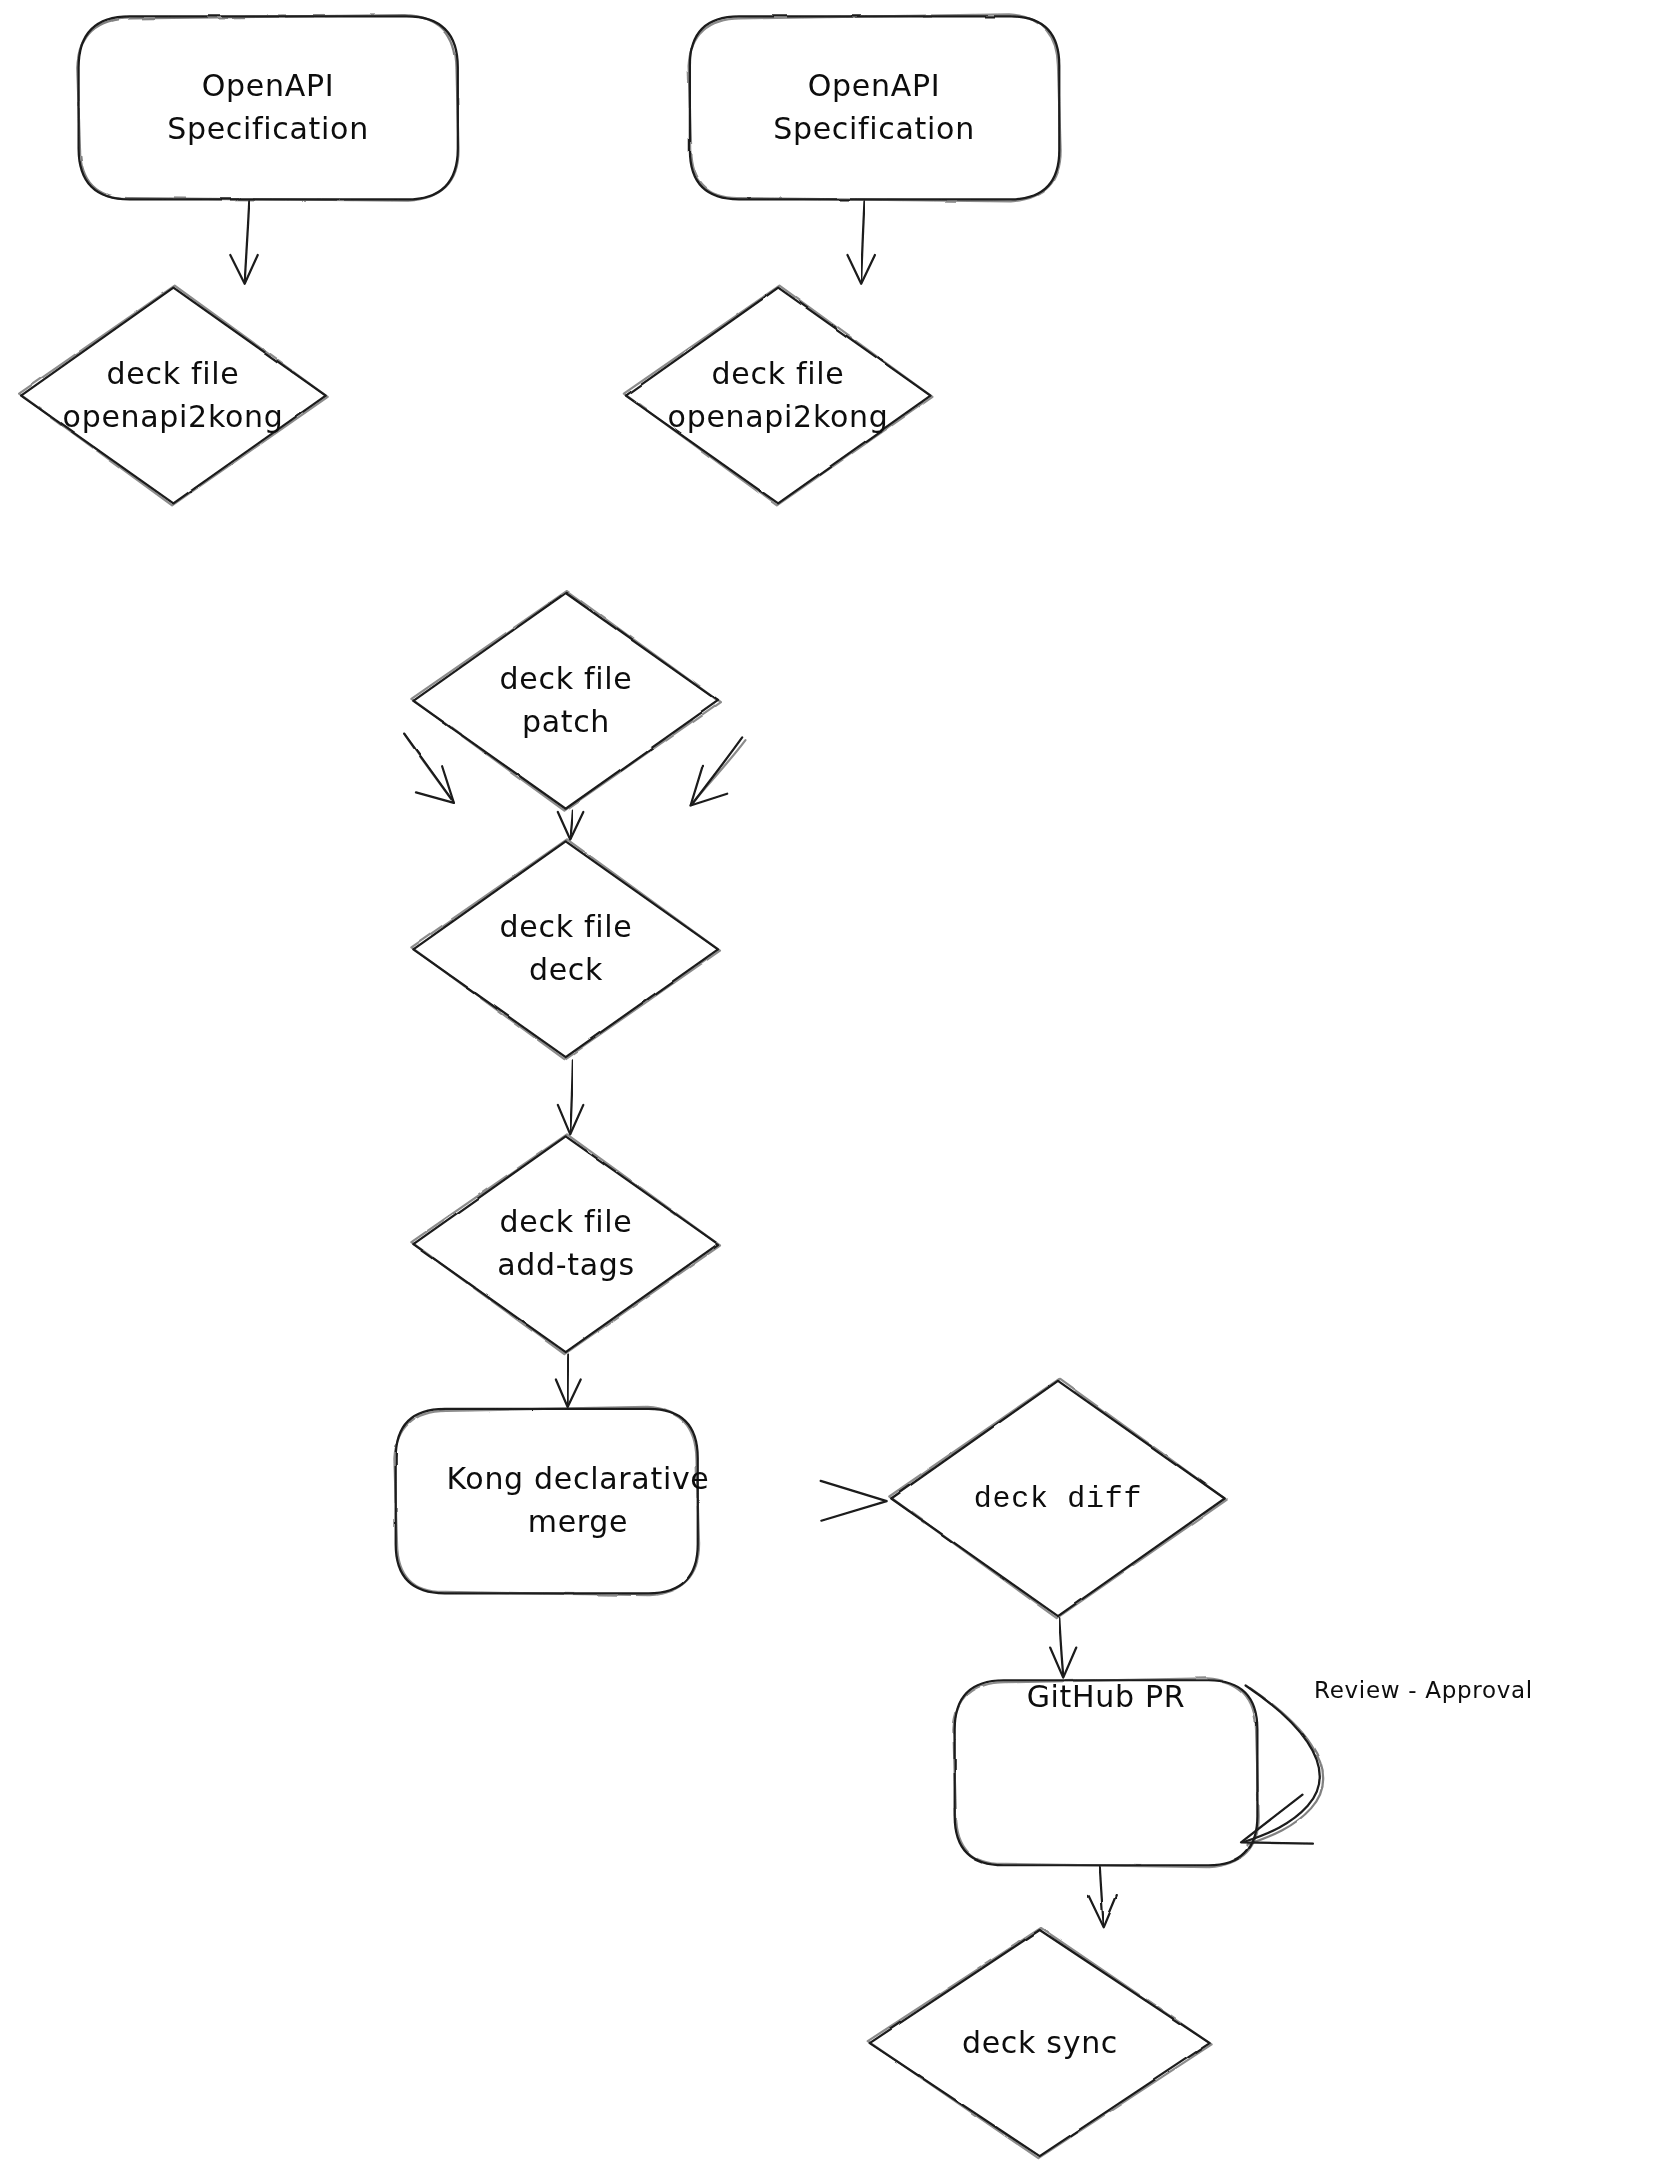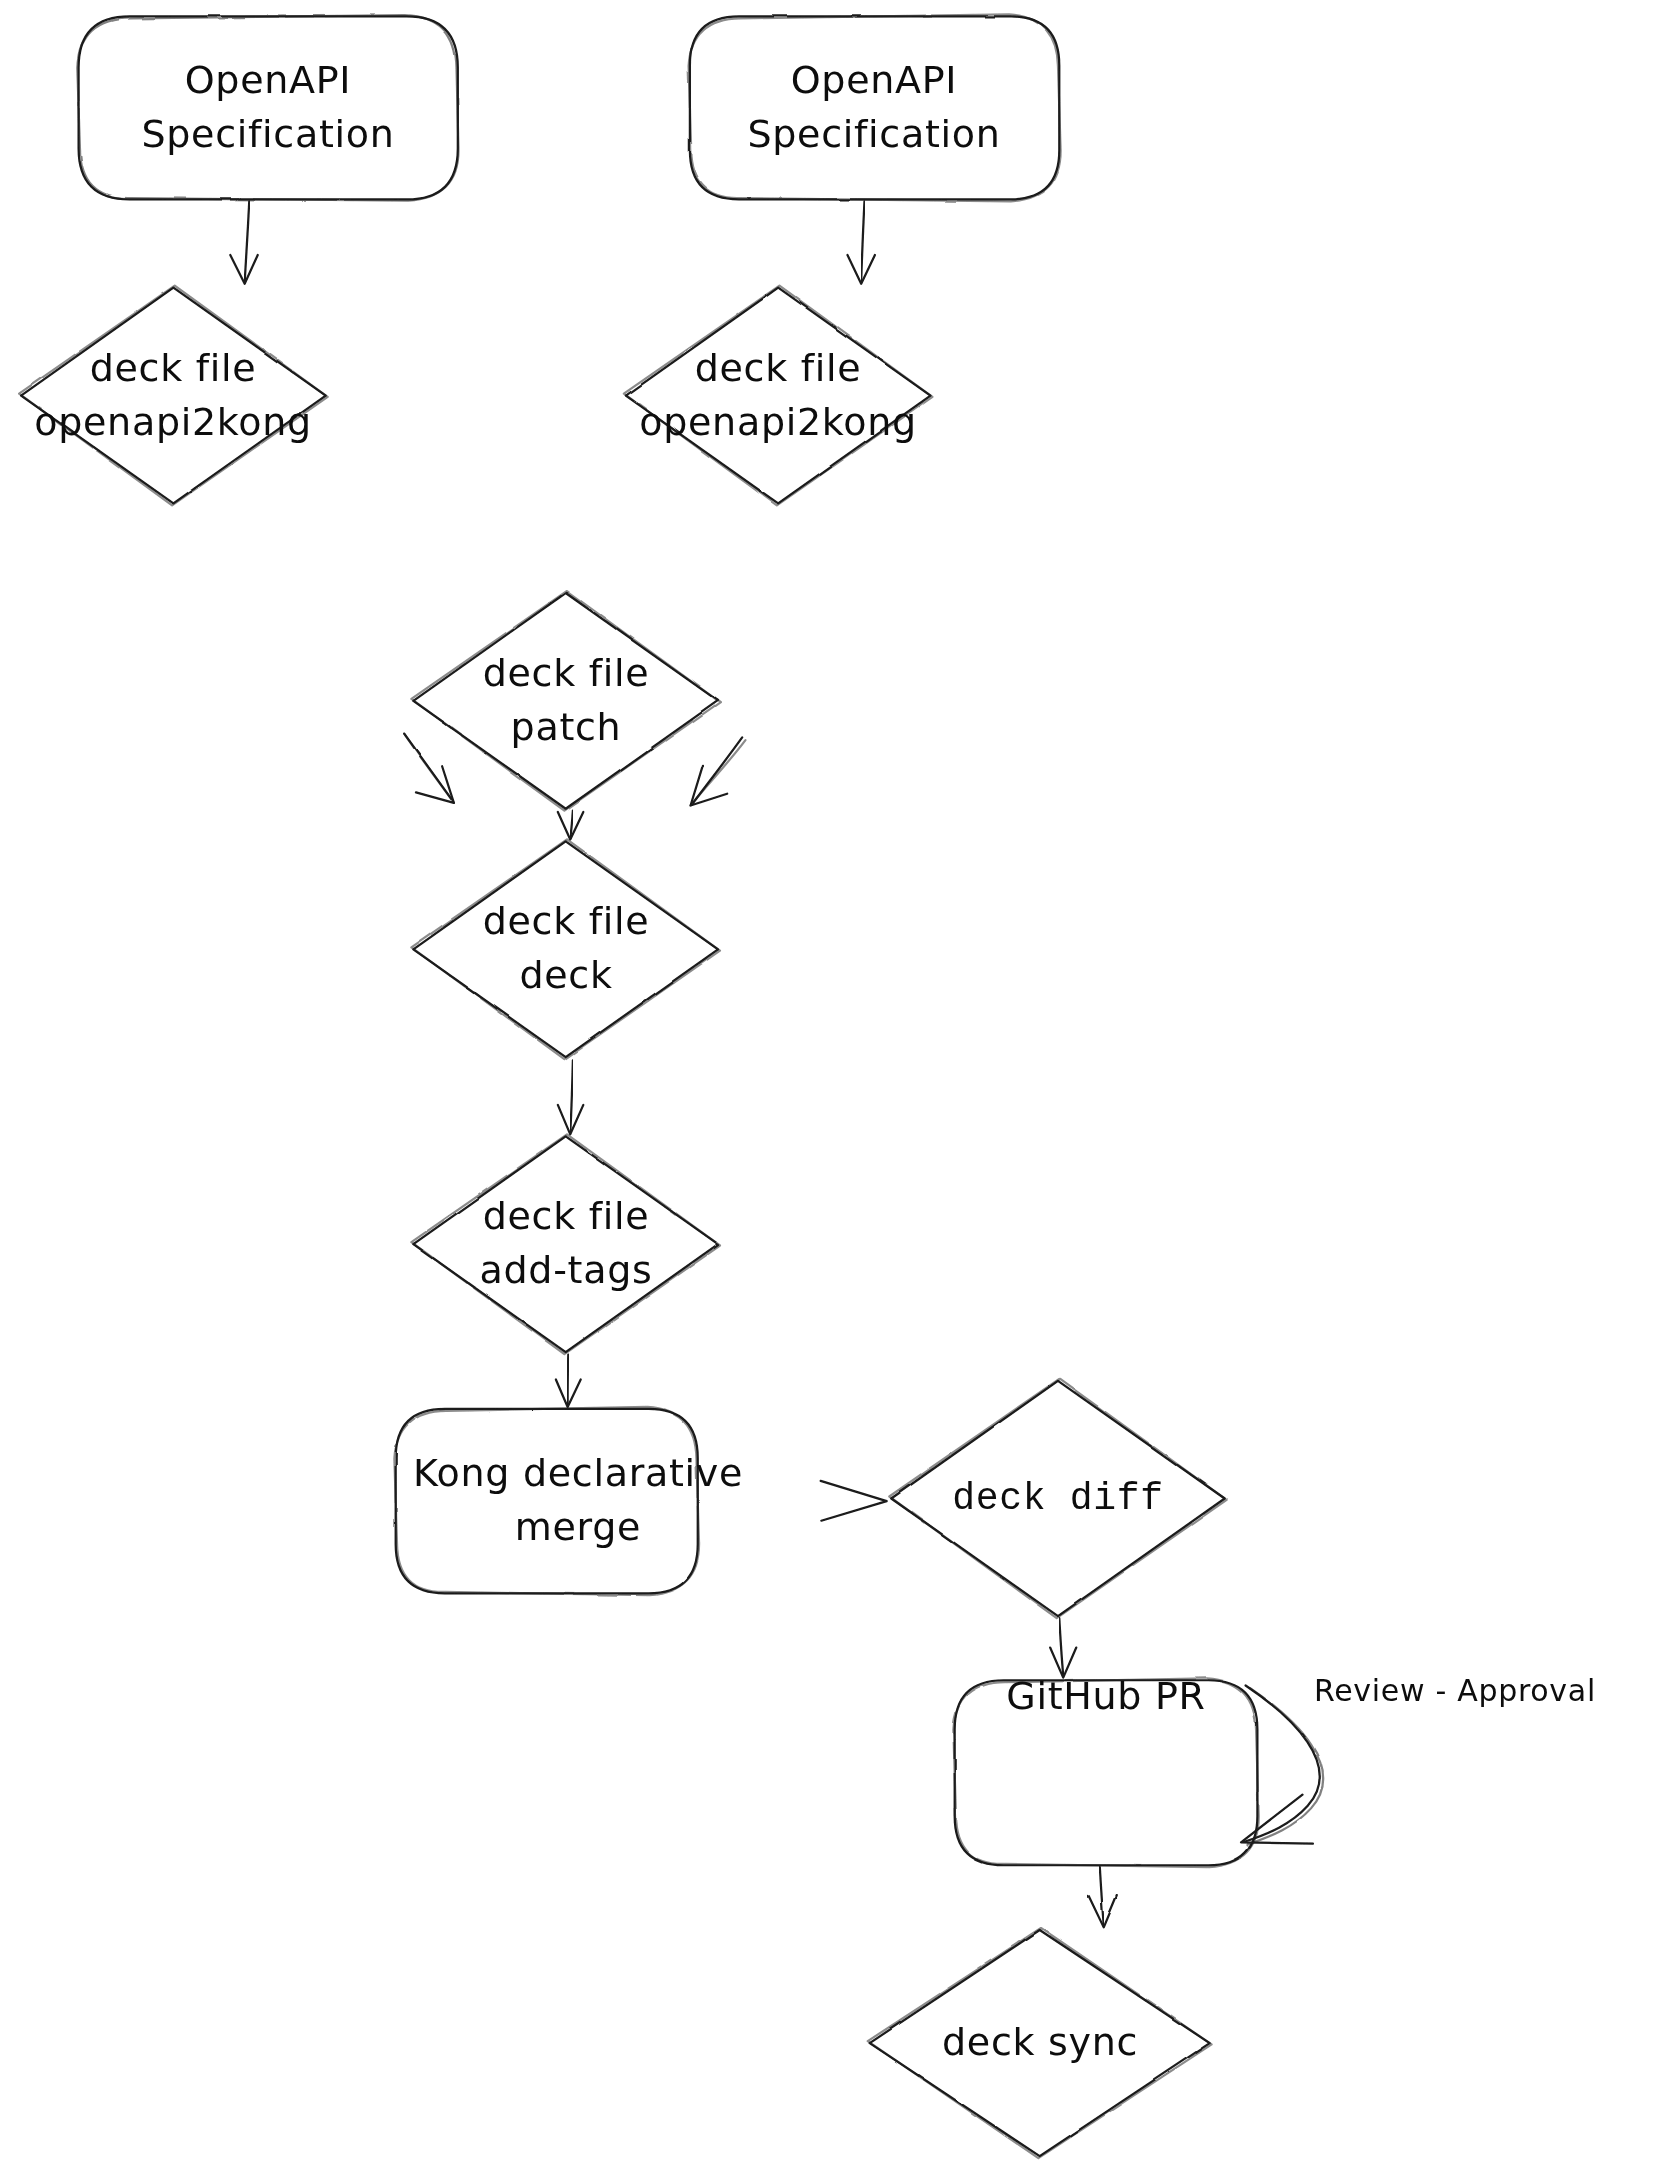--- a/index.html
+++ b/index.html
@@ -8,33 +8,33 @@
     width:1674px;height:2183px;
     font-family:"DejaVu Sans", sans-serif;
     overflow:hidden;
     position:relative;
   }
   #canvas{position:absolute;inset:0;width:1674px;height:2183px;}
   .nodeLabel{
     position:absolute;
     text-align:center;
     font-family:"DejaVu Sans", sans-serif;
-    font-size:38px;
+    font-size:30px;
     line-height:1.42;
     color:#0d0d0d;
     letter-spacing:0.7px;
     white-space:pre;
     transform:translate(-50%,-50%);
     pointer-events:none;
     font-weight:400;
   }
   .edgeLabel{
     position:absolute;
     font-family:"DejaVu Sans", sans-serif;
-    font-size:30px;
+    font-size:23px;
     color:#0d0d0d;
     letter-spacing:0.7px;
     white-space:pre;
     transform:translate(0,-50%);
   }
 </style>
 </head>
 <body>
 
 <svg id="canvas" viewBox="0 0 2560 3339" xmlns="http://www.w3.org/2000/svg">

